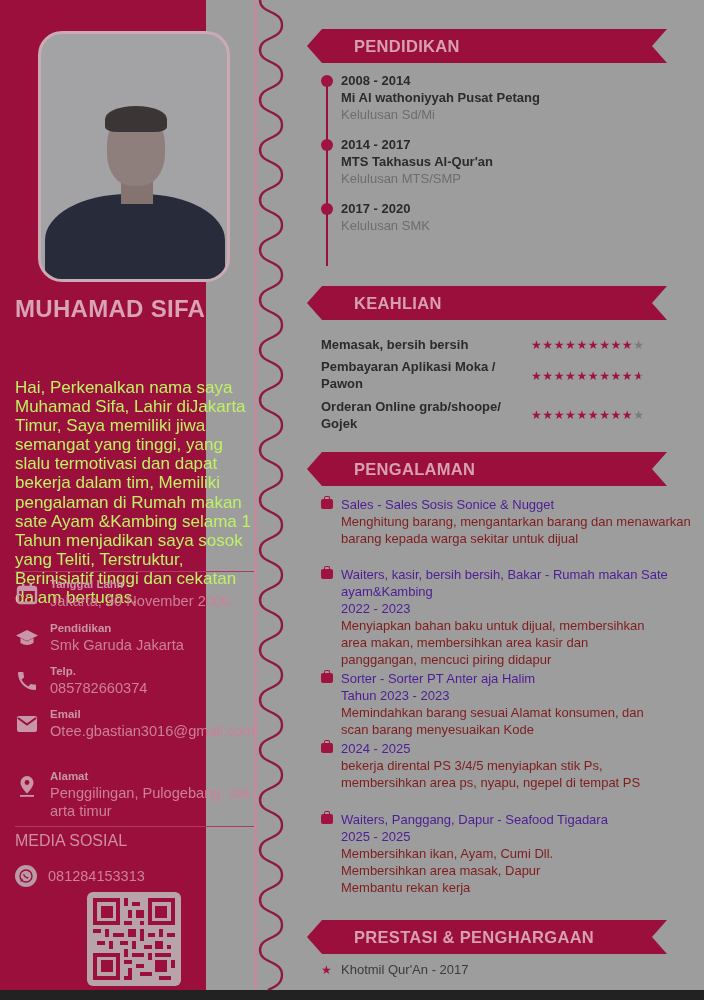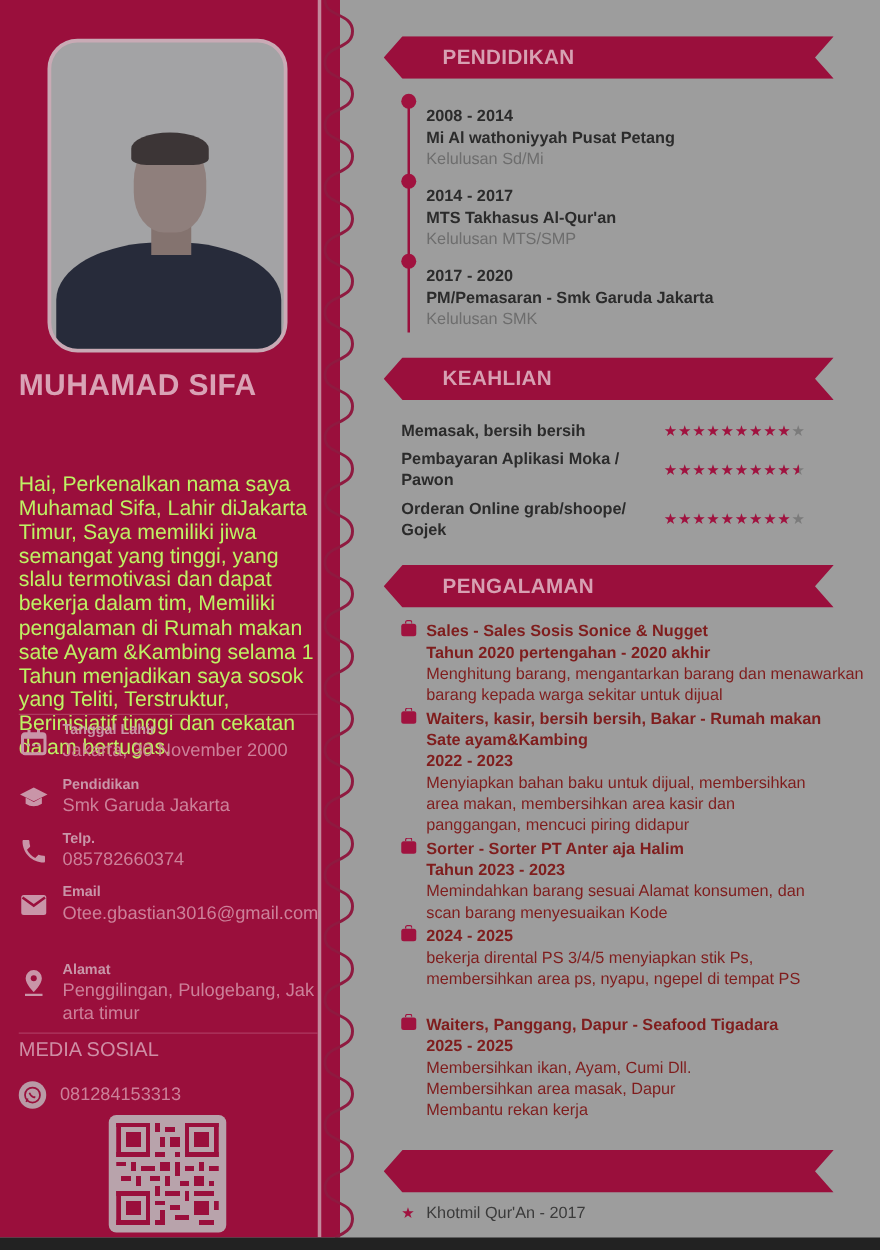--- a/index.html
+++ b/index.html
@@ -1,20 +1,20 @@
 <!DOCTYPE html>
 <html><head>
 <meta charset="utf-8">
 <style>
   * { box-sizing: border-box; margin: 0; padding: 0; }
   html, body { width: 704px; height: 1000px; overflow: hidden; background: #9d9d9d; }
   body { position: relative; font-family: "Liberation Sans", sans-serif; }
 
   
-  .left { position: absolute; left: 0; top: 0; width: 272px; height: 990px; background: #9a0f3c; color: #d08aa2; }
+  .left { position: absolute; left: 0; top: 0; width: 206px; height: 990px; background: #9a0f3c; color: #d08aa2; }
   .photo { position: absolute; left: 38px; top: 31px; width: 192px; height: 251px; border: 3px solid #c9aab5; border-radius: 24px; overflow: hidden; background: #a3a3a5; }
   .photo .head { position: absolute; left: 66px; top: 76px; width: 58px; height: 76px; border-radius: 46% 46% 42% 42%; background: #8f7f7c; }
   .photo .hair { position: absolute; left: 64px; top: 72px; width: 62px; height: 26px; border-radius: 50% 50% 20% 20%; background: #3c3536; }
   .photo .neck { position: absolute; left: 80px; top: 140px; width: 32px; height: 30px; background: #84736f; }
   .photo .shirt { position: absolute; left: 4px; top: 160px; width: 180px; height: 100px; border-radius: 46% 46% 0 0; background: #272b3a; }
   .name { position: absolute; left: 15px; top: 295px; font-size: 24px; font-weight: bold; color: #d9a2b5; letter-spacing: 0.3px; }
   .bio { position: absolute; left: 15px; top: 378px; width: 238px; font-size: 17px; line-height: 19.1px; color: #bef264; }
   .divider { position: absolute; left: 15px; width: 239px; height: 1px; background: #ad3a60; }
   .info { position: absolute; left: 15px; width: 240px; }
   .info .icon { position: absolute; left: 0; top: 4px; width: 24px; height: 24px; color: #c995a8; }
@@ -28,36 +28,36 @@
   
   .wave { position: absolute; left: 254px; top: 0; width: 36px; height: 990px; }
 
   
   .ribbon { position: absolute; left: 307px; width: 360px; height: 34px; }
   .ribbon svg { position: absolute; left: 0; top: 0; }
   .ribbon .rt { position: absolute; left: 47px; top: 8px; font-size: 16.5px; font-weight: bold; color: #d7a0b2; letter-spacing: 0.3px; }
 
   .timeline-line { position: absolute; left: 326px; top: 78px; width: 2px; height: 188px; background: #9a0f3c; }
   .tdot { position: absolute; left: 321px; width: 12px; height: 12px; border-radius: 50%; background: #a0123f; }
-  .edu { position: absolute; left: 341px; margin-top: 12px; }
+  .edu { position: absolute; left: 341px; }
   .edu .yr { font-size: 13px; font-weight: bold; color: #2b2b2b; line-height: 17px; }
   .edu .sc { font-size: 13px; font-weight: bold; color: #2b2b2b; line-height: 17px; }
   .edu .lv { font-size: 13px; color: #6d6d6d; line-height: 17px; }
 
   .skill { position: absolute; left: 321px; width: 200px; font-size: 13px; font-weight: bold; color: #2b2b2b; line-height: 17px; }
   .stars { position: absolute; left: 531px; font-size: 12px; letter-spacing: 0.6px; line-height: 14px; }
   .stars .on { color: #a0123f; }
   .stars .off { color: #7b7b7b; }
   .stars .half { background: linear-gradient(90deg, #a0123f 55%, #7b7b7b 55%); -webkit-background-clip: text; background-clip: text; color: transparent; }
 
   .exp { position: absolute; left: 321px; width: 370px; }
   .exp .bag { position: absolute; left: 0; top: 3px; width: 12px; height: 10px; background: #a0123f; border-radius: 2px; }
   .exp .bag::before { content: ""; position: absolute; left: 3px; top: -3px; width: 6px; height: 3px; border: 1.5px solid #a0123f; border-bottom: none; border-radius: 2px 2px 0 0; box-sizing: border-box; }
   .exp .body { margin-left: 20px; }
-  .exp .t { font-size: 13px; font-weight: bold; color: #7f1d1d; line-height: 17px; }
+  .exp .t { font-size: 13px; font-weight: normal; color: #4c1d95; line-height: 17px; }
   .exp .d { font-size: 13px; color: #7f1d1d; line-height: 17px; }
 
   .award { position: absolute; left: 321px; top: 963px; }
   .award .st { position: absolute; left: 0; top: 0; color: #a0123f; font-size: 12px; }
   .award .tx { position: absolute; left: 20px; top: -1px; font-size: 13px; color: #3b3b3b; white-space: nowrap; }
 
   .bottom-bar { position: absolute; left: 0; top: 990px; width: 704px; height: 10px; background: #222222; }
 </style>
 </head>
 <body>
@@ -206,21 +206,20 @@
 </div>
 <div class="tdot" style="top:139px"></div>
 <div class="edu" style="top:136px">
   <div class="yr">2014 - 2017</div>
   <div class="sc">MTS Takhasus Al-Qur'an</div>
   <div class="lv">Kelulusan MTS/SMP</div>
 </div>
 <div class="tdot" style="top:203px"></div>
 <div class="edu" style="top:200px">
   <div class="yr">2017 - 2020</div>
-  <div class="sc">PM/Pemasaran - Smk Garuda Jakarta</div>
   <div class="lv">Kelulusan SMK</div>
 </div>
 
 <div class="ribbon" style="top:286px">
   <svg width="360" height="34">
       <polygon points="15,0 360,0 345,17 360,34 15,34 0,17" fill="#9a0f3c"></polygon>
     </svg>
   <div class="rt">KEAHLIAN</div>
 </div>
 <div class="skill" style="top:336px">Memasak, bersih bersih</div>
@@ -233,21 +232,20 @@
 <div class="ribbon" style="top:452px">
   <svg width="360" height="34">
       <polygon points="15,0 360,0 345,17 360,34 15,34 0,17" fill="#9a0f3c"></polygon>
     </svg>
   <div class="rt">PENGALAMAN</div>
 </div>
 <div class="exp" style="top:496px">
   <div class="bag"></div>
   <div class="body">
     <div class="t">Sales - Sales Sosis Sonice &amp; Nugget</div>
-    <div class="t">Tahun 2020 pertengahan - 2020 akhir</div>
     <div class="d" style="width:350px">Menghitung barang, mengantarkan barang dan menawarkan barang kepada warga sekitar untuk dijual</div>
   </div>
 </div>
 <div class="exp" style="top:566px">
   <div class="bag"></div>
   <div class="body">
     <div class="t" style="width:340px">Waiters, kasir, bersih bersih, Bakar - Rumah makan Sate ayam&amp;Kambing</div>
     <div class="t">2022 - 2023</div>
     <div class="d" style="width:325px">Menyiapkan bahan baku untuk dijual, membersihkan area makan, membersihkan area kasir dan panggangan, mencuci piring didapur</div>
   </div>
@@ -275,19 +273,20 @@
     <div class="d" style="white-space:pre-line;width:330px">Membersihkan ikan, Ayam, Cumi Dll.
 Membersihkan area masak, Dapur
 Membantu rekan kerja</div>
   </div>
 </div>
 
 <div class="ribbon" style="top:920px">
   <svg width="360" height="34">
       <polygon points="15,0 360,0 345,17 360,34 15,34 0,17" fill="#9a0f3c"></polygon>
     </svg>
+  <div class="rt">PRESTASI &amp; PENGHARGAAN</div>
 </div>
 <div class="award">
   <span class="st">★</span>
   <span class="tx">Khotmil Qur'An - 2017</span>
 </div>
 
 <div class="bottom-bar"></div>
 
 </body></html>

